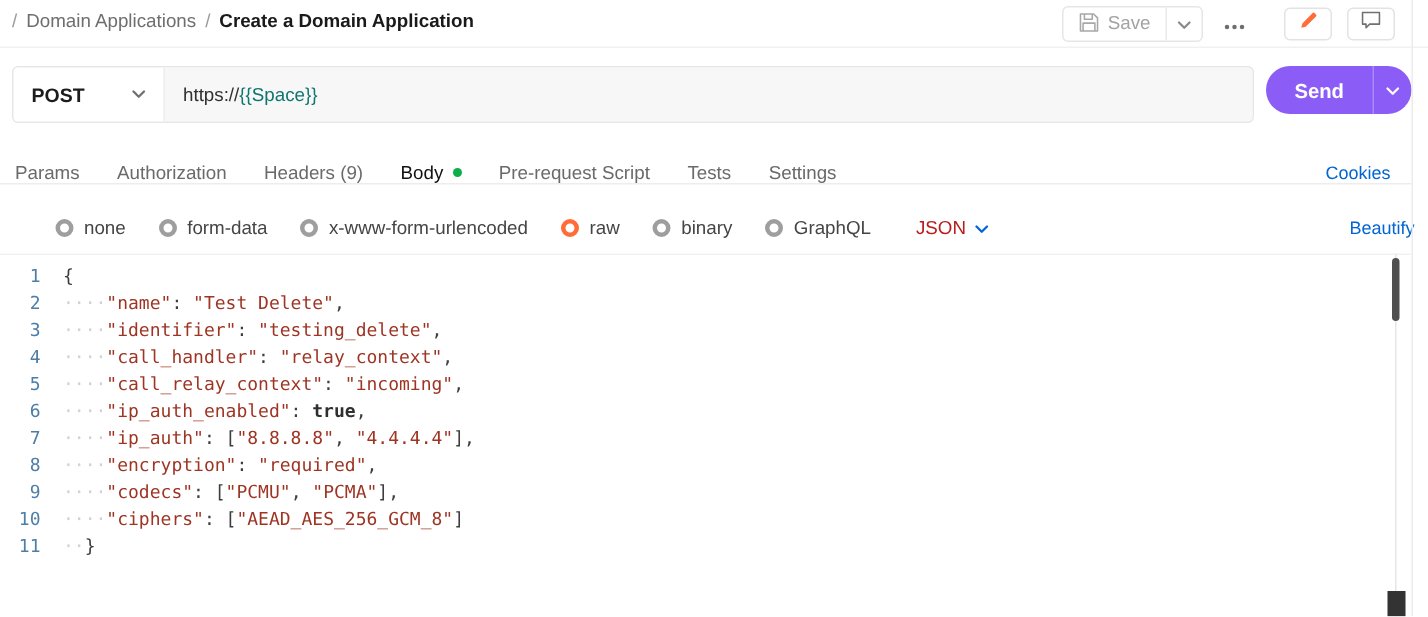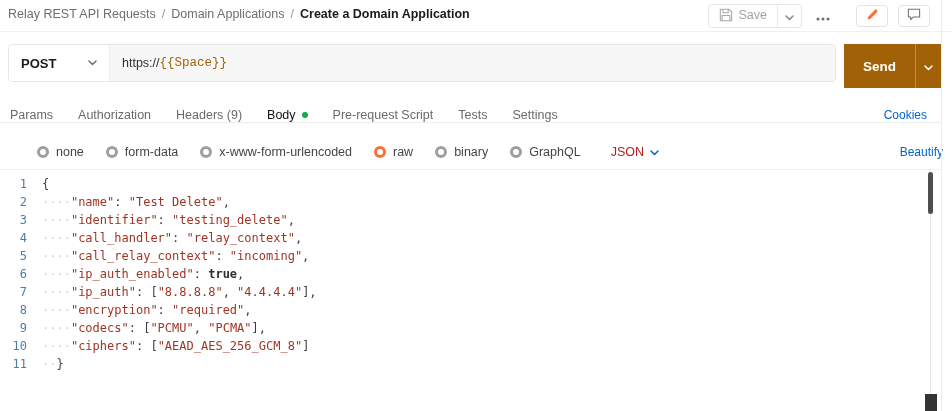--- a/index.html
+++ b/index.html
@@ -20,22 +20,22 @@
   .save-caret { padding:0 7px; display:flex; align-items:center; color:#8a8a8a; cursor:pointer; }
   .more-btn { display:flex; align-items:center; padding:2px 4px; cursor:pointer; }
   .icon-box { width:32px; height:22px; border:1px solid #e3e3e3; border-radius:4px; display:flex; align-items:center; justify-content:center; cursor:pointer; background:#fff; }
   .icon-box.first { margin-left:12px; }
 
   
   .request-row { position:absolute; top:44px; left:8px; right:116px; height:38px; display:flex; border:1px solid #e6e6e6; border-radius:4px; overflow:hidden; background:#fff; }
   .method { width:100px; display:flex; align-items:center; justify-content:space-between; padding:0 12px; background:#fff; font-size:13px; font-weight:700; color:#1c1c1c; cursor:pointer; }
   .method .caret { color:#6f6f6f; display:flex; }
   .url { flex:1; background:#f7f7f7; border-left:1px solid #ededed; display:flex; align-items:center; padding:0 12px; font-size:12.5px; color:#303030; white-space:nowrap; overflow:hidden; cursor:text; }
-  .url .var { color:#a16207;font-family:Liberation Mono, monospace; }
-  .send { position:absolute; top:44px; right:11px; height:44px; width:97px; background:#a16207; border-radius:0; display:flex; color:#fff; overflow:hidden; }
+  .url .var { color:#0f766e; }
+  .send { position:absolute; top:44px; right:11px; height:32px; width:97px; background:#8b5cf6; border-radius:16px; display:flex; color:#fff; overflow:hidden; }
   .send-main { flex:1; display:flex; align-items:center; justify-content:center; font-size:13.5px; font-weight:600; cursor:pointer; }
   .send-caret { width:26px; border-left:1px solid rgba(255,255,255,.28); display:flex; align-items:center; justify-content:center; cursor:pointer; }
 
   
   .tabs-row { position:absolute; top:92px; left:0; width:941px; height:31px; display:flex; align-items:flex-end; padding-left:10px; border-bottom:1px solid #ededed; background:#fff; }
   .tabs { display:flex; align-items:center; }
   .tab { font-size:12.5px; color:#6a6a6a; margin-right:25px; display:flex; align-items:center; gap:6px; cursor:pointer; white-space:nowrap; }
   .tab.active { color:#111; font-weight:500; }
   .green-dot { width:6px; height:6px; border-radius:50%; background:#0caf49; }
   .cookies { margin-left:auto; padding-right:14px; font-size:12px; font-weight:500; color:#0265d2; cursor:pointer; }
@@ -66,21 +66,20 @@
   .scroll-corner { position:absolute; left:925px; top:394px; width:12px; height:17px; background:#333; }
   .rail-divider { position:absolute; left:941px; top:0; bottom:0; width:1px; background:#ececec; }
 </style>
 </head>
 <body>
 
 <div class="app">
 
   <div class="topbar">
     <div class="breadcrumb">
-        <span class="bc-item">Relay REST API Requests</span>
         <span class="bc-sep">/</span>
         <span class="bc-item">Domain Applications</span>
         <span class="bc-sep">/</span>
         <span class="bc-item current">Create a Domain Application</span>
       </div>
     <div class="topbar-right">
       <div class="save-group">
         <div class="save-btn">
           <span>
             <svg width="14" height="14" viewBox="0 0 16 16" fill="none" stroke="#a8a8a8" stroke-width="1.2" stroke-linejoin="round">

